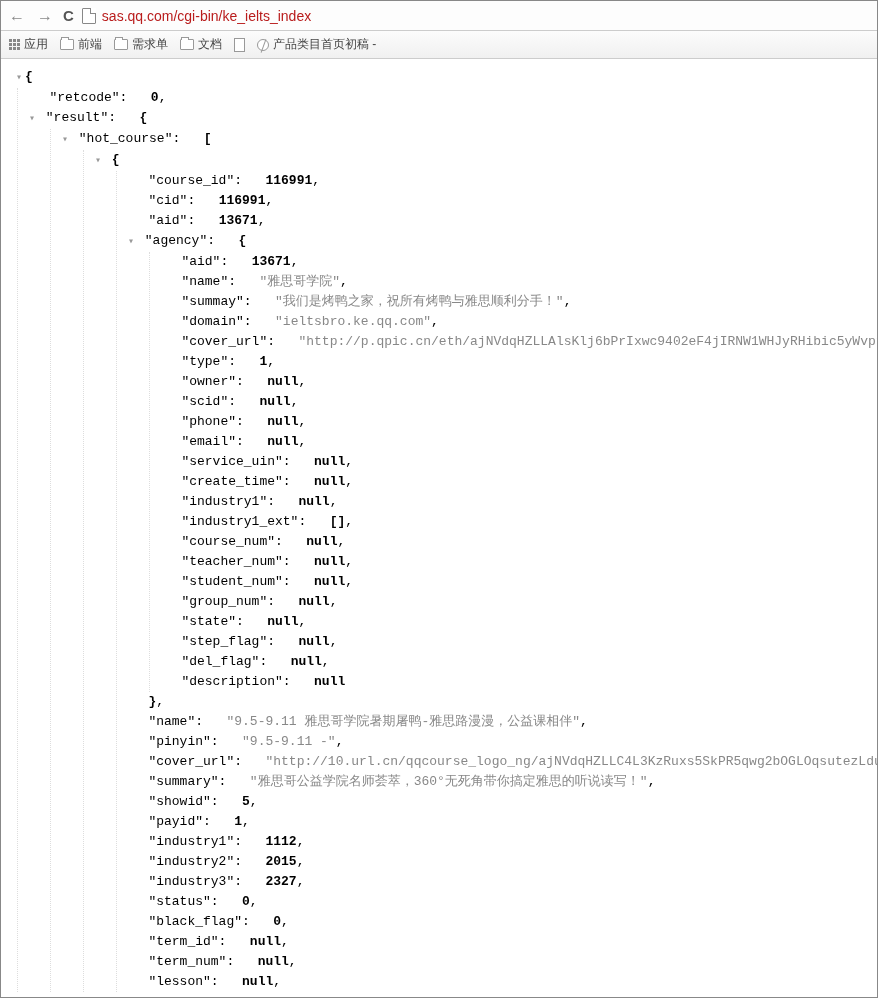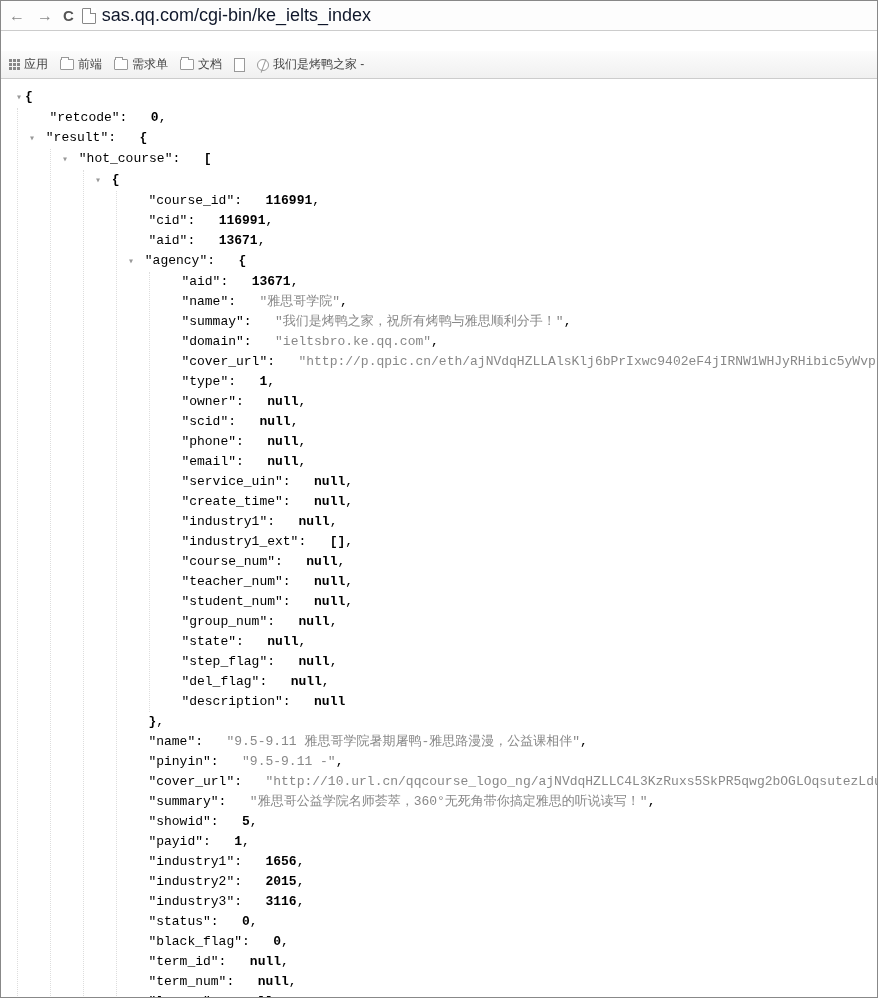--- a/index.html
+++ b/index.html
@@ -5,23 +5,23 @@
 * { margin: 0; padding: 0; box-sizing: border-box; }
 body { font-family: "Segoe UI", Arial, sans-serif; font-size: 13px; background: #fff; width: 880px; }
 .frame { border: 1px solid #888; width: 878px; height: 998px; overflow: hidden; }
 
 .navbar { height: 30px; border-bottom: 1px solid #ccc; display: flex; align-items: center; padding: 0 6px; gap: 8px; background: #fdfdfd; }
 .nav-arrow { color: #888; font-size: 16px; cursor: pointer; padding: 0 2px; }
 .nav-refresh { color: #555; font-size: 15px; cursor: pointer; font-weight: bold; }
 .url-box { display: flex; align-items: center; gap: 6px; flex: 1; }
 .page-icon { width: 14px; height: 16px; border: 1px solid #888; border-radius: 1px; background: #fff; position: relative; }
 .page-icon::after { content: ""; position: absolute; top: -1px; right: -1px; width: 5px; height: 5px; background: #fff; border-left: 1px solid #888; border-bottom: 1px solid #888; }
-.url-text { color: #0f172a; font-size: 18px; }
+.url-text { color: #b91c1c; font-size: 14px; }
 
-.bookmarks { height: 28px; border-bottom: 1px solid #ccc; display: flex; align-items: center; padding: 0 8px; gap: 12px; background: linear-gradient(#fcfcfc, #f0f0f0); font-size: 12px; color: #444; margin-top: 20px; }
+.bookmarks { height: 28px; border-bottom: 1px solid #ccc; display: flex; align-items: center; padding: 0 8px; gap: 12px; background: linear-gradient(#fcfcfc, #f0f0f0); font-size: 12px; color: #444; }
 .apps-icon { display: inline-grid; grid-template-columns: repeat(3, 3px); grid-template-rows: repeat(3, 3px); gap: 1px; }
 .apps-icon span { background: #888; width: 3px; height: 3px; }
 .bm-item { display: flex; align-items: center; gap: 4px; cursor: pointer; }
 .folder-icon { width: 14px; height: 11px; border: 1px solid #999; border-radius: 1px; background: #fff; position: relative; }
 .folder-icon::before { content: ""; position: absolute; top: -3px; left: 0; width: 6px; height: 2px; border: 1px solid #999; border-bottom: none; background: #fff; }
 .doc-icon { width: 11px; height: 14px; border: 1px solid #999; background: #fff; }
 .globe-icon { width: 12px; height: 12px; border: 1px solid #999; border-radius: 50%; background: #fff; position: relative; }
 .globe-icon::after { content: ""; position: absolute; left: 5px; top: -1px; width: 1px; height: 14px; background: #999; transform: rotate(20deg); }
 
 .json-view { padding: 8px 0 8px 12px; font-family: Consolas, "Courier New", monospace; font-size: 13px; line-height: 20px; color: #000; }
@@ -77,21 +77,21 @@
   </div>
   <div class="bm-item">
     <span class="folder-icon"></span>
     <span>文档</span>
   </div>
   <div class="bm-item">
     <span class="doc-icon"></span>
   </div>
   <div class="bm-item">
     <span class="globe-icon"></span>
-    <span>我们是烤鸭之家 - </span>
+    <span>产品类目首页初稿 - </span>
   </div>
 </div>
 
 <div class="json-view">
 <div class="line"><span class="toggle">▾</span><span class="brace">{</span></div>
 <div class="guides">
   <div class="line"><span class="indent">   </span><span class="key">"retcode":</span><span>   </span><span class="num">0</span><span class="comma">,</span></div>
   <div class="line"><span class="toggle">▾</span><span class="indent"> </span><span class="key">"result":</span><span>   </span><span class="brace">{</span></div>
   <div class="guides" style="margin-left:24px;">
     <div class="line"><span class="toggle">▾</span><span class="indent"> </span><span class="key">"hot_course":</span><span>   </span><span class="bracket">[</span></div>
@@ -126,23 +126,23 @@
           <div class="line"><span class="indent">   </span><span class="key">"del_flag":</span><span>   </span><span class="kw">null</span><span class="comma">,</span></div>
           <div class="line"><span class="indent">   </span><span class="key">"description":</span><span>   </span><span class="kw">null</span></div>
         </div>
         <div class="line"><span class="indent">   </span><span class="brace">}</span><span class="comma">,</span></div>
         <div class="line"><span class="indent">   </span><span class="key">"name":</span><span>   </span><span class="str">"9.5-9.11 雅思哥学院暑期屠鸭-雅思路漫漫，公益课相伴"</span><span class="comma">,</span></div>
         <div class="line"><span class="indent">   </span><span class="key">"pinyin":</span><span>   </span><span class="str">"9.5-9.11 -"</span><span class="comma">,</span></div>
         <div class="line"><span class="indent">   </span><span class="key">"cover_url":</span><span>   </span><span class="str">"http://10.url.cn/qqcourse_logo_ng/ajNVdqHZLLC4L3KzRuxs5SkPR5qwg2bOGLOqsutezLduAUGotM</span></div>
         <div class="line"><span class="indent">   </span><span class="key">"summary":</span><span>   </span><span class="str">"雅思哥公益学院名师荟萃，360°无死角带你搞定雅思的听说读写！"</span><span class="comma">,</span></div>
         <div class="line"><span class="indent">   </span><span class="key">"showid":</span><span>   </span><span class="num">5</span><span class="comma">,</span></div>
         <div class="line"><span class="indent">   </span><span class="key">"payid":</span><span>   </span><span class="num">1</span><span class="comma">,</span></div>
-        <div class="line"><span class="indent">   </span><span class="key">"industry1":</span><span>   </span><span class="num">1656</span><span class="comma">,</span></div>
+        <div class="line"><span class="indent">   </span><span class="key">"industry1":</span><span>   </span><span class="num">1112</span><span class="comma">,</span></div>
         <div class="line"><span class="indent">   </span><span class="key">"industry2":</span><span>   </span><span class="num">2015</span><span class="comma">,</span></div>
-        <div class="line"><span class="indent">   </span><span class="key">"industry3":</span><span>   </span><span class="num">3116</span><span class="comma">,</span></div>
+        <div class="line"><span class="indent">   </span><span class="key">"industry3":</span><span>   </span><span class="num">2327</span><span class="comma">,</span></div>
         <div class="line"><span class="indent">   </span><span class="key">"status":</span><span>   </span><span class="num">0</span><span class="comma">,</span></div>
         <div class="line"><span class="indent">   </span><span class="key">"black_flag":</span><span>   </span><span class="num">0</span><span class="comma">,</span></div>
         <div class="line"><span class="indent">   </span><span class="key">"term_id":</span><span>   </span><span class="kw">null</span><span class="comma">,</span></div>
         <div class="line"><span class="indent">   </span><span class="key">"term_num":</span><span>   </span><span class="kw">null</span><span class="comma">,</span></div>
         <div class="line"><span class="indent">   </span><span class="key">"lesson":</span><span>   </span><span class="kw">null</span><span class="comma">,</span></div>
       </div>
     </div>
   </div>
 </div>
 </div>

